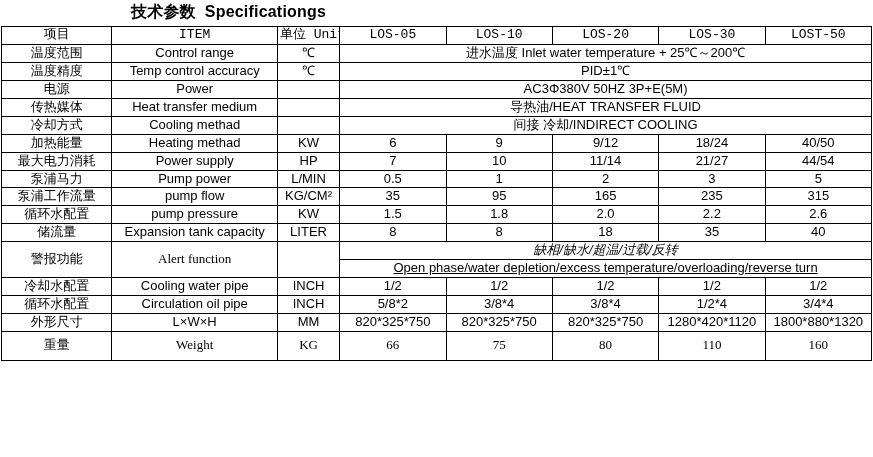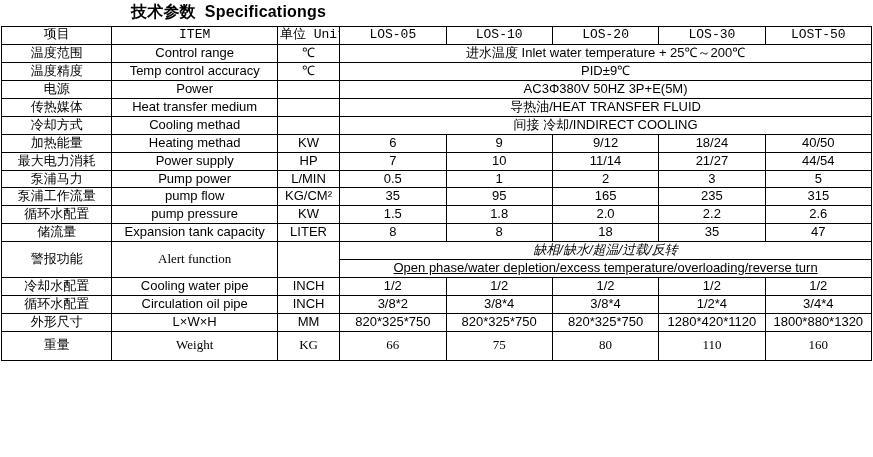--- a/index.html
+++ b/index.html
@@ -96,21 +96,21 @@
         <td class="item-cn">温度范围</td>
         <td>Control range</td>
         <td>℃</td>
         <td class="wide-text" colspan="5">进水温度 Inlet water temperature + 25℃～200℃</td>
       </tr>
 
       <tr>
         <td class="item-cn">温度精度</td>
         <td>Temp control accuracy</td>
         <td>℃</td>
-        <td class="wide-text" colspan="5">PID±9℃</td>
+        <td class="wide-text" colspan="5">PID±1℃</td>
       </tr>
 
       <tr>
         <td class="item-cn">电源</td>
         <td>Power</td>
         <td></td>
         <td class="wide-text" colspan="5">AC3Φ380V 50HZ 3P+E(5M)</td>
       </tr>
 
       <tr>
@@ -183,21 +183,21 @@
       </tr>
 
       <tr>
         <td class="item-cn">储流量</td>
         <td class="en-sm">Expansion tank capacity</td>
         <td>LITER</td>
         <td>8</td>
         <td>8</td>
         <td>18</td>
         <td>35</td>
-        <td>47</td>
+        <td>40</td>
       </tr>
 
       <tr>
         <td class="item-cn tall" rowspan="2">警报功能</td>
         <td class="tall" rowspan="2">Alert function</td>
         <td class="tall" rowspan="2"></td>
         <td class="alert-cn" colspan="5">缺相/缺水/超温/过载/反转</td>
       </tr>
       <tr>
         <td class="alert-en" colspan="5">Open phase/water depletion/excess temperature/overloading/reverse turn</td>
@@ -211,21 +211,21 @@
         <td>1/2</td>
         <td>1/2</td>
         <td>1/2</td>
         <td>1/2</td>
       </tr>
 
       <tr>
         <td class="item-cn">循环水配置</td>
         <td class="en-sm">Circulation oil pipe</td>
         <td>INCH</td>
-        <td>3/8*2</td>
+        <td>5/8*2</td>
         <td>3/8*4</td>
         <td>3/8*4</td>
         <td>1/2*4</td>
         <td>3/4*4</td>
       </tr>
 
       <tr>
         <td class="item-cn">外形尺寸</td>
         <td>L×W×H</td>
         <td>MM</td>

